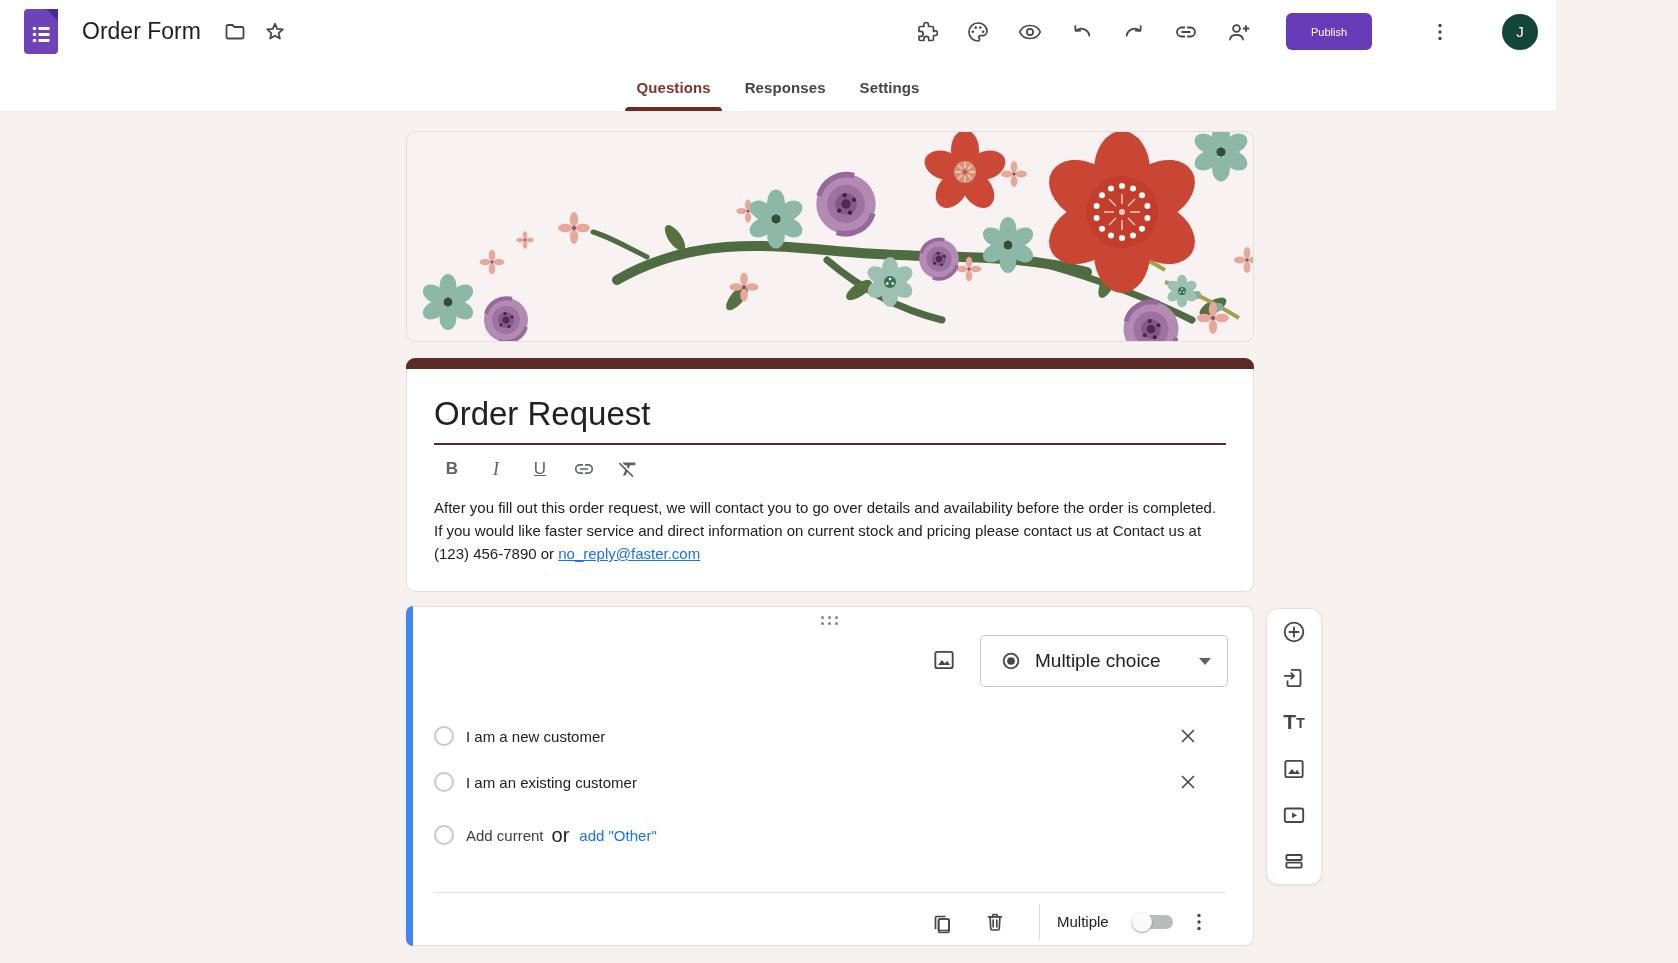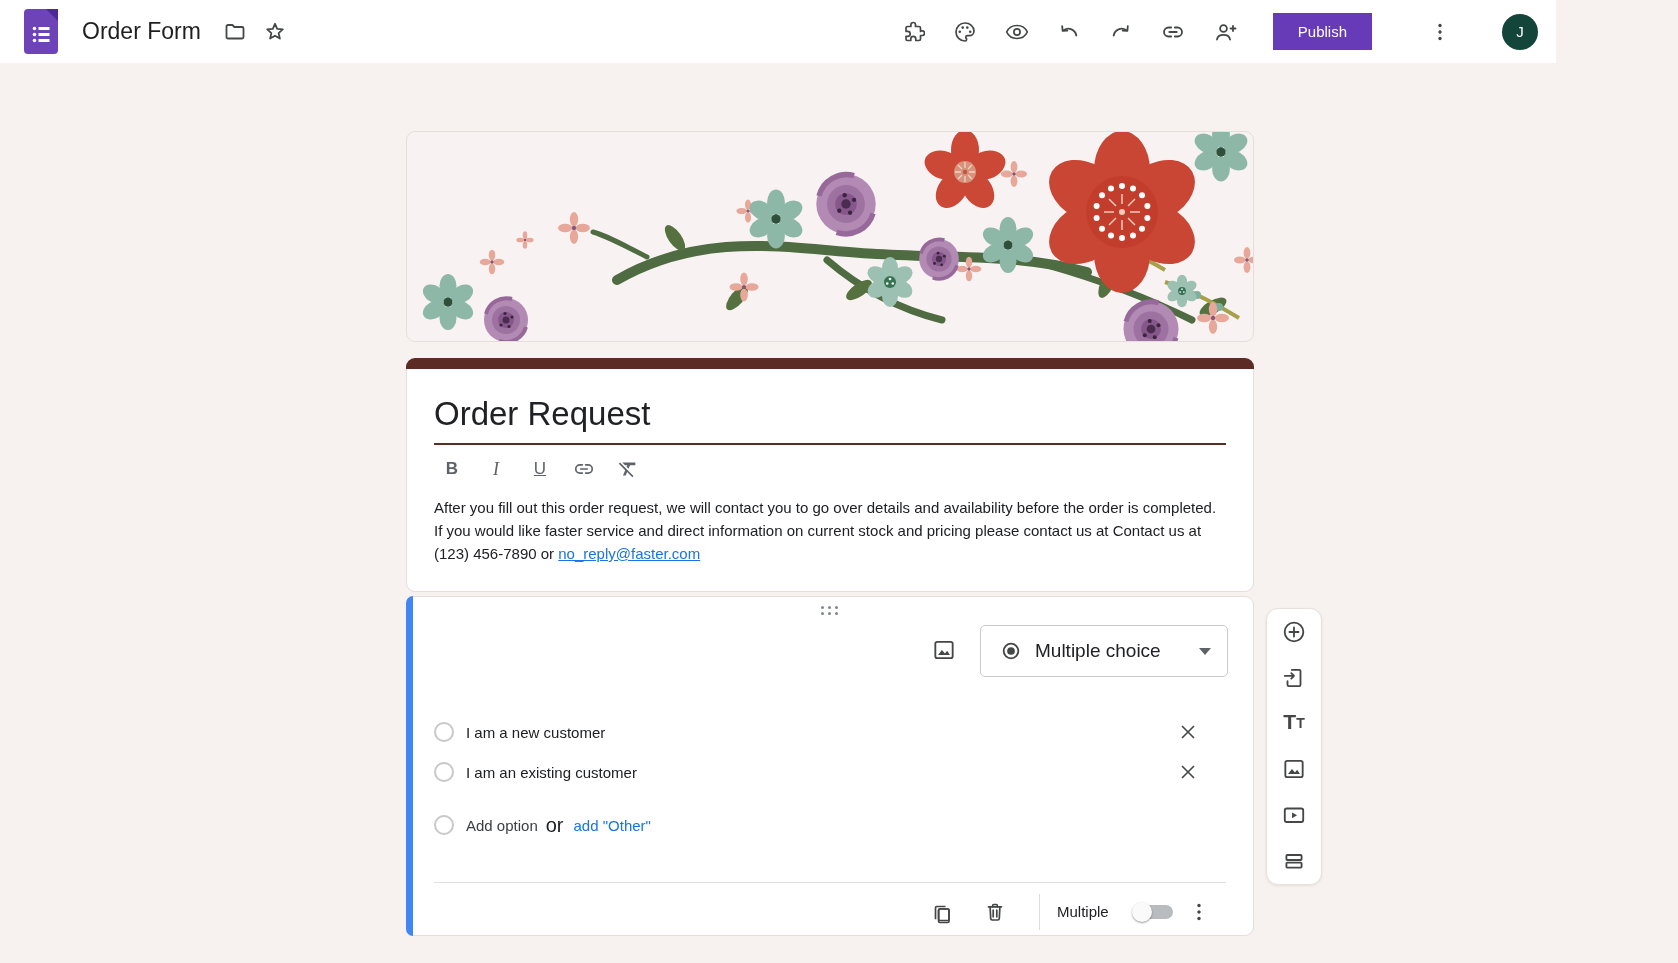--- a/index.html
+++ b/index.html
@@ -9,39 +9,39 @@
 
   
   .topbar { position:absolute; left:0; top:0; width:100%; height:63px; background:#fff; display:flex; align-items:center; padding:0 18px 0 24px; }
   .logo { width:34px; height:45px; flex:0 0 auto; }
   .doc-title { font-size:23px; color:#1f1f1f; margin-left:24px; white-space:nowrap; }
   .tb-icon { width:24px; height:24px; color:#444746; display:flex; align-items:center; justify-content:center; cursor:pointer; flex:0 0 auto; }
   .tb-icon svg { width:24px; height:24px; }
   .small-ic { width:22px; height:22px; }
   .left-ic { margin-left:22px; }
   .tb-right { margin-left:auto; display:flex; align-items:center; gap:28px; }
-  .publish-btn { margin-left:8px; height:37px; padding:0 25px; background:#673ab7; color:#fff; font-size:15px; border:none; border-radius:0; display:flex; align-items:center; cursor:pointer; font-family:inherit; }
+  .publish-btn { margin-left:8px; height:37px; padding:0 25px; background:#673ab7; color:#fff; font-size:11px; border:none; border-radius:6px; display:flex; align-items:center; cursor:pointer; font-family:inherit; }
   .kebab { margin-left:28px; }
   .avatar { margin-left:22px; width:36px; height:36px; border-radius:50%; background:#14453a; color:#fff; font-size:15px; display:flex; align-items:center; justify-content:center; cursor:pointer; }
 
   
   .tabs { position:absolute; left:0; top:63px; width:100%; height:49px; background:#fff; display:flex; justify-content:center; border-bottom:1px solid #eeebe9; }
   .tab { position:relative; height:100%; padding:0 17px; display:flex; align-items:center; font-size:15px; font-weight:bold; color:#444746; cursor:pointer; letter-spacing:.1px; }
   .tab.active { color:#7c362a; }
   .tab.active::after { content:""; position:absolute; left:6px; right:6px; bottom:0; height:4px; background:#6b2d22; border-radius:4px 4px 0 0; }
 
   
   .content { position:absolute; left:0; top:112px; width:100%; height:851px; background:#f7f1ef; }
   .column { position:absolute; left:406px; top:19px; width:848px; }
   .card { background:#fff; border:1px solid #e5dedb; border-radius:9px; position:relative; }
 
   .header-card { height:211px; margin-bottom:16px; overflow:hidden; background:#f8f3f2; cursor:pointer; }
   .header-card svg { display:block; }
 
-  .form-card { height:234px; margin-bottom:4px; }
+  .form-card { height:234px; margin-bottom:14px; }
   .theme-bar { position:absolute; left:-1px; right:-1px; top:-1px; height:11px; background:#5b2b24; border-radius:9px 9px 0 0; }
   .form-title { position:absolute; left:27px; top:36px; font-size:33px; color:#202124; cursor:text; }
   .title-rule { position:absolute; left:27px; right:27px; top:84px; height:2px; background:#5b2b24; }
   .fmt-bar { position:absolute; left:33px; top:98px; display:flex; gap:20px; }
   .fmt-btn { width:24px; height:24px; display:flex; align-items:center; justify-content:center; color:#5f6368; font-size:17px; cursor:pointer; }
   .fmt-b { font-weight:bold; }
   .fmt-i { font-style:italic; font-family:"Liberation Serif", serif; font-size:18px; }
   .fmt-u { text-decoration:underline; }
   .form-desc { position:absolute; left:27px; top:137px; width:790px; font-size:15px; line-height:23px; color:#202124; cursor:text; }
   .form-desc a { color:#1a73e8; }
@@ -162,20 +162,25 @@
         <svg viewBox="0 0 24 24" fill="currentColor">
           <circle cx="12" cy="5.5" r="1.7"></circle>
             <circle cx="12" cy="12" r="1.7"></circle>
             <circle cx="12" cy="18.5" r="1.7"></circle>
         </svg>
       </span>
       <span class="avatar">J</span>
     </div>
   </header>
 
+  <nav class="tabs">
+    <div class="tab active">Questions</div>
+    <div class="tab">Responses</div>
+    <div class="tab">Settings</div>
+  </nav>
 
   <main class="content">
     <div class="column">
 
       <div class="card header-card">
         <svg width="846" height="209" viewBox="0 0 846 209">
           <defs>
             <g id="teal">
               <g fill="#8db8a8">
                 <ellipse cx="0" cy="-16" rx="8.5" ry="12"></ellipse>
@@ -372,41 +377,41 @@
           <span class="radio-glyph">
             <svg viewBox="0 0 24 24">
               <circle cx="12" cy="12" r="8" fill="none" stroke="currentColor" stroke-width="2"></circle>
               <circle cx="12" cy="12" r="4.2" fill="currentColor"></circle>
             </svg>
           </span>
           <span class="q-type-label">Multiple choice</span>
           <span class="caret"></span>
         </div>
 
-        <div class="opt-row" style="top:123px">
+        <div class="opt-row" style="top:117px">
           <span class="opt-circle"></span>
           <span class="opt-label">I am a new customer</span>
           <span class="opt-x">
             <svg width="22" height="22" viewBox="0 0 24 24" stroke="currentColor" stroke-width="1.8" stroke-linecap="round">
               <path d="M6 6l12 12M18 6L6 18"></path>
             </svg>
           </span>
         </div>
         <div class="opt-row" style="top:163px">
           <span class="opt-circle"></span>
           <span class="opt-label">I am an existing customer</span>
           <span class="opt-x">
             <svg width="22" height="22" viewBox="0 0 24 24" stroke="currentColor" stroke-width="1.8" stroke-linecap="round">
               <path d="M6 6l12 12M18 6L6 18"></path>
             </svg>
           </span>
         </div>
         <div class="opt-row" style="top:216px">
           <span class="opt-circle"></span>
-          <span class="addopt-label">Add option</span>
+          <span class="addopt-label">Add current</span>
           <span class="addopt-or">or</span>
           <span class="addother">add "Other"</span>
         </div>
 
         <div class="q-divider"></div>
         <span class="q-footer-btn" style="left:523px">
           <svg viewBox="0 0 24 24" fill="none" stroke="currentColor" stroke-width="1.7" stroke-linejoin="round">
             <path d="M15.5 6.5H6.8c-.7 0-1.3.6-1.3 1.3v11.4"></path>
             <rect x="8.6" y="4" width="10.4" height="13.5" rx="1.2" transform="translate(0 5)" fill="#fff"></rect>
             <rect x="8.6" y="9" width="10.4" height="11.5" rx="1.2"></rect>

